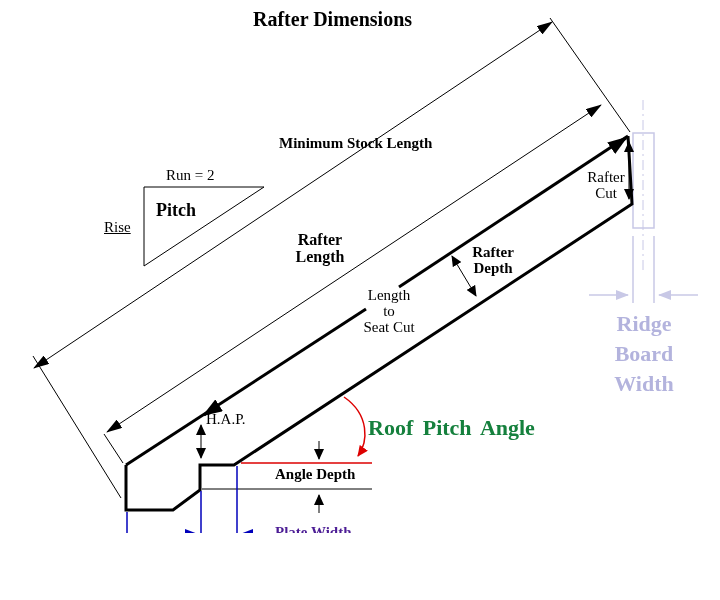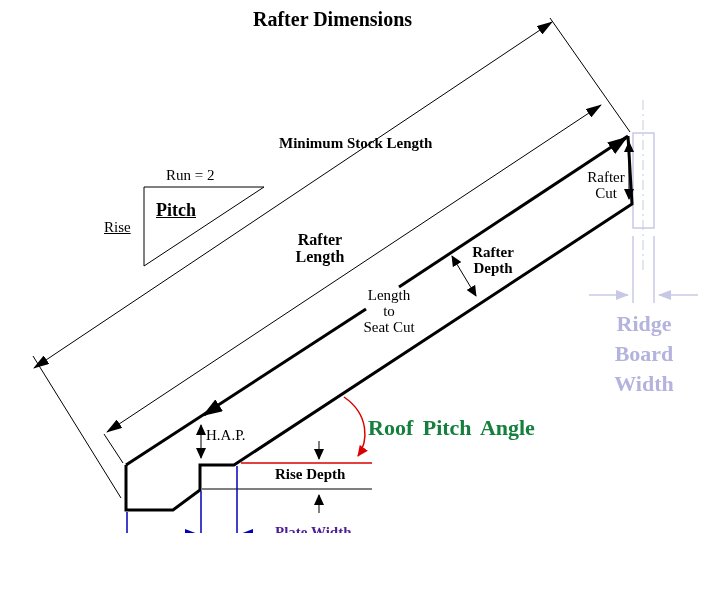--- a/index.html
+++ b/index.html
@@ -119,43 +119,43 @@
       <line x1="270" y1="564" x2="205" y2="564" marker-end="url(#mBlue)"></line>
     </g>
   </svg>
 
   <div class="lbl title" style="left:253px;top:9px;">Rafter Dimensions</div>
 
   <div class="lbl b f15" style="left:279px;top:136px;">Minimum Stock Length</div>
 
   <div class="lbl f15" style="left:166px;top:168px;">Run = 2</div>
 
-  <div class="lbl b f18" style="left:156px;top:201px;text-decoration:underline;">Pitch</div>
+  <div class="lbl b f18" style="left:156px;top:201px;">Pitch</div>
 
   <div class="lbl f15" style="left:104px;top:220px;text-decoration:underline;">Rise</div>
 
   <div class="lbl b f16 ctr" style="left:283px;top:232px;width:74px;">Rafter
 Length</div>
 
   <div class="lbl f15 ctr" style="left:578px;top:170px;width:56px;">Rafter
 Cut</div>
 
   <div class="lbl b f15 ctr" style="left:460px;top:245px;width:66px;">Rafter
 Depth</div>
 
   <div class="lbl f15 ctr" style="left:349px;top:288px;width:80px;">Length
 to
 Seat Cut</div>
 
   <div class="lbl b f17 ctr peri rbw" style="left:608px;top:309px;width:72px;">Ridge
 Board
 Width</div>
 
-  <div class="lbl f15" style="left:206px;top:428px;">H.A.P.</div>
+  <div class="lbl f15" style="left:206px;top:412px;">H.A.P.</div>
 
-  <div class="lbl b f15" style="left:275px;top:467px;">Rise Depth</div>
+  <div class="lbl b f15" style="left:275px;top:467px;">Angle Depth</div>
 
   <div class="lbl b f17 red rpa" style="left:368px;top:416px;">Roof Pitch Angle</div>
 
   <div class="lbl b f15 blue" style="left:275px;top:525px;">Plate Width</div>
 
 
 </div>
 
 </body></html>

